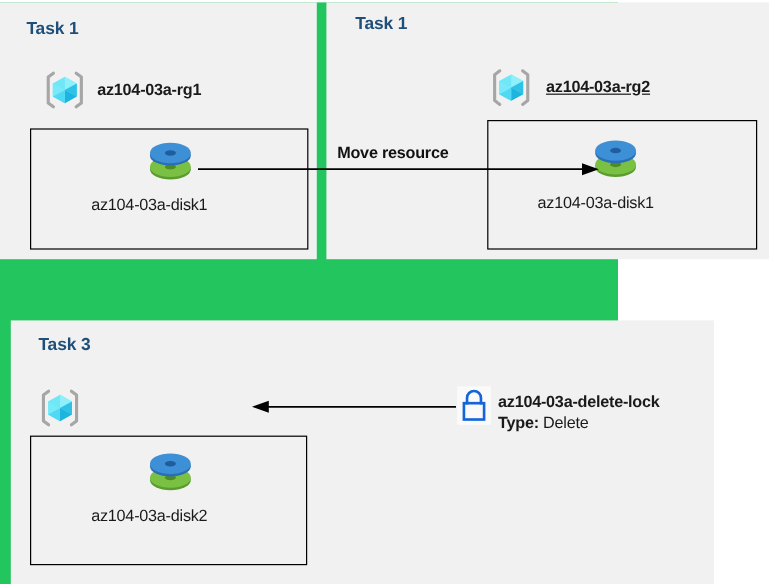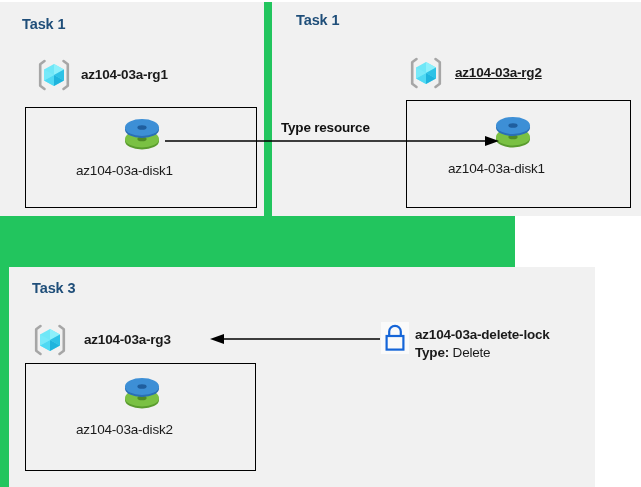--- a/index.html
+++ b/index.html
@@ -213,38 +213,37 @@
       <ellipse cx="23" cy="13.5" rx="17" ry="8.5" fill="#3d8fd6"></ellipse>
       <ellipse cx="23" cy="13.5" rx="4.6" ry="2.3" fill="#1f5e9e"></ellipse>
     </svg>
   </div>
   <div class="disk-label" id="disklabel-2">az104-03a-disk1</div>
 
   <svg class="arrow-svg" id="arrow-move" width="336" height="26" viewBox="0 0 336 26">
     <line x1="0" y1="13" x2="322" y2="13" stroke="#000000" stroke-width="1.4"></line>
     <polygon points="334,13 320,8 320,18" fill="#000000"></polygon>
   </svg>
-  <div class="arrow-label" id="label-move">Type resource</div>
+  <div class="arrow-label" id="label-move">Move resource</div>
 
   <div class="panel" id="panel-task3"></div>
   <div class="panel-title" id="title-task3">Task 3</div>
 
   <div class="rg-icon" id="rgicon-3">
     <svg width="36" height="36" viewBox="0 0 36 36">
       <path d="M8.5 4 L4.2 7.2 L4.2 28.8 L8.5 32" fill="none" stroke="#a6a6a6" stroke-width="2.6" stroke-linecap="round" stroke-linejoin="round"></path>
       <path d="M27.5 4 L31.8 7.2 L31.8 28.8 L27.5 32" fill="none" stroke="#a6a6a6" stroke-width="2.6" stroke-linecap="round" stroke-linejoin="round"></path>
       <polygon points="18,7 28,12.5 28,23.5 18,29 8,23.5 8,12.5" fill="#6fe7f7"></polygon>
       <polygon points="18,7 28,12.5 18,18" fill="#8df0fb"></polygon>
       <polygon points="18,18 28,12.5 28,23.5" fill="#2ec2e6"></polygon>
       <polygon points="18,18 28,23.5 18,29" fill="#1fb4dd"></polygon>
       <polygon points="18,18 18,29 8,23.5" fill="#4fd9f3"></polygon>
       <polygon points="18,18 8,23.5 8,12.5" fill="#77e9f9"></polygon>
     </svg>
   </div>
-  <div class="rg-label" id="rglabel-3">az104-03a-rg3</div>
 
   <div class="rg-box" id="box-task3"></div>
 
   <div class="disk-icon" id="diskicon-3">
     <svg width="46" height="42" viewBox="0 0 46 42">
       <ellipse cx="23" cy="27" rx="17" ry="8.5" fill="#5a9c2e"></ellipse>
       <ellipse cx="23" cy="25" rx="17" ry="8.5" fill="#7ac143"></ellipse>
       <ellipse cx="23" cy="25" rx="4.6" ry="2.3" fill="#4e8a26"></ellipse>
       <ellipse cx="23" cy="15.5" rx="17" ry="8.5" fill="#2a6fb5"></ellipse>
       <ellipse cx="23" cy="13.5" rx="17" ry="8.5" fill="#3d8fd6"></ellipse>

